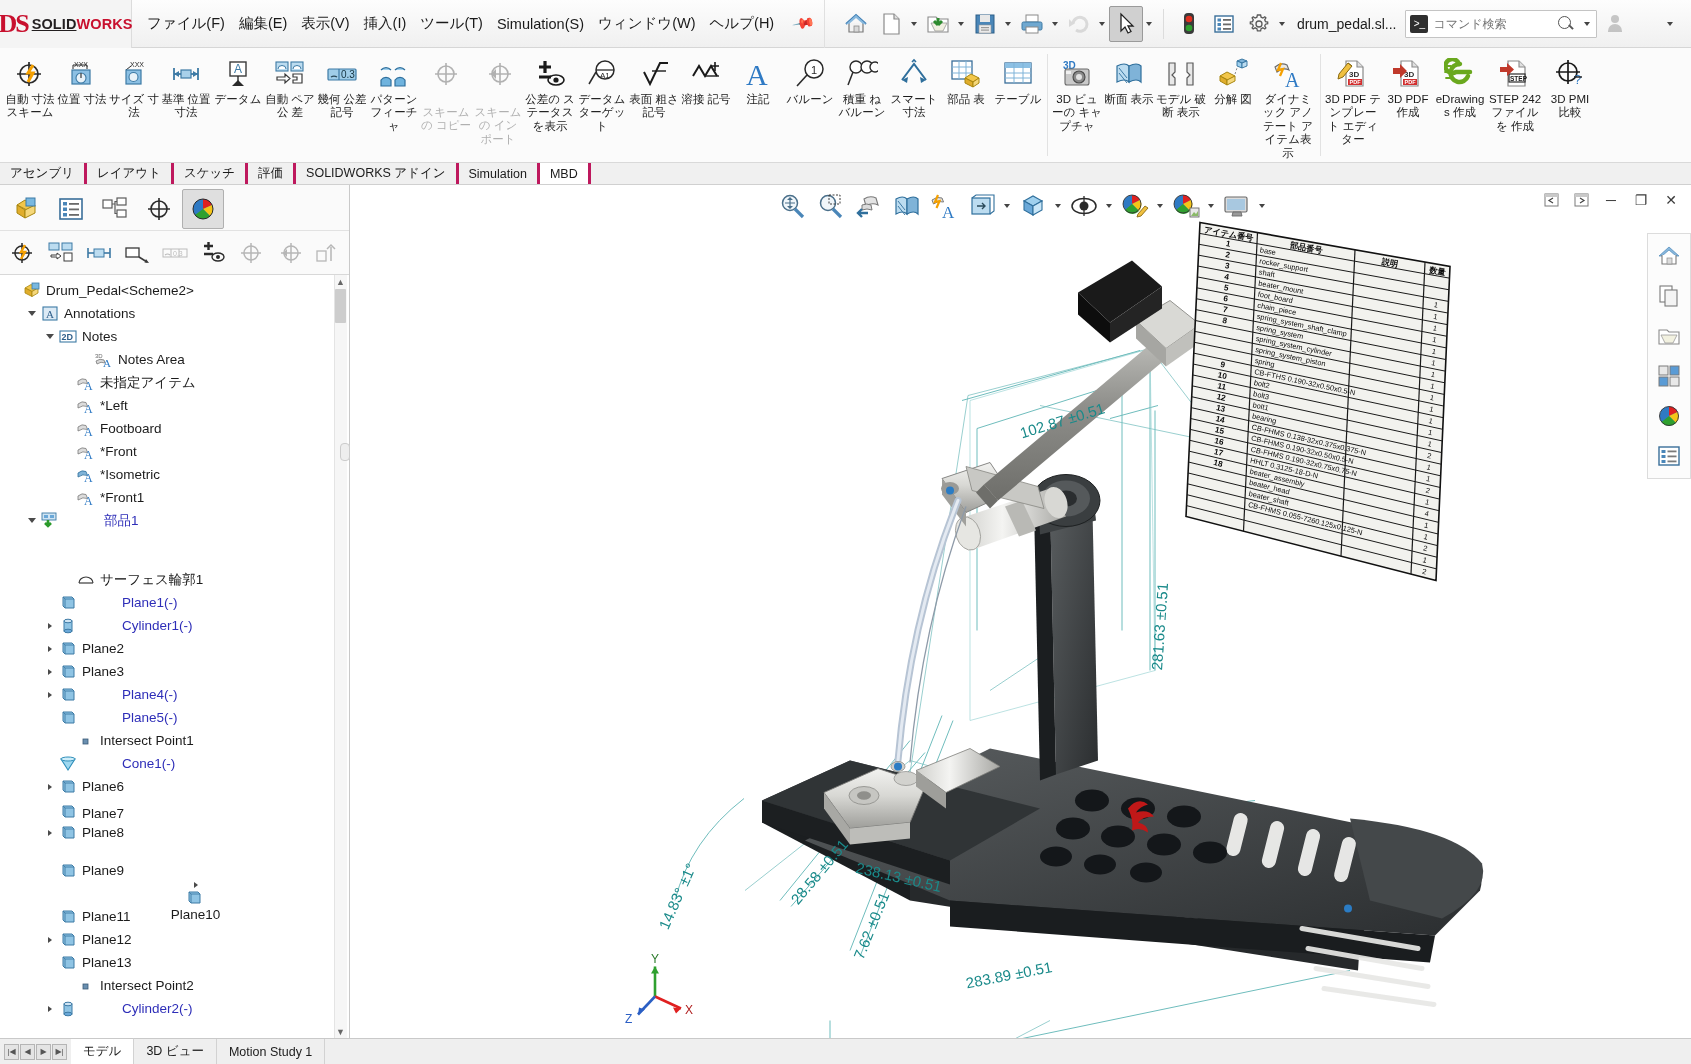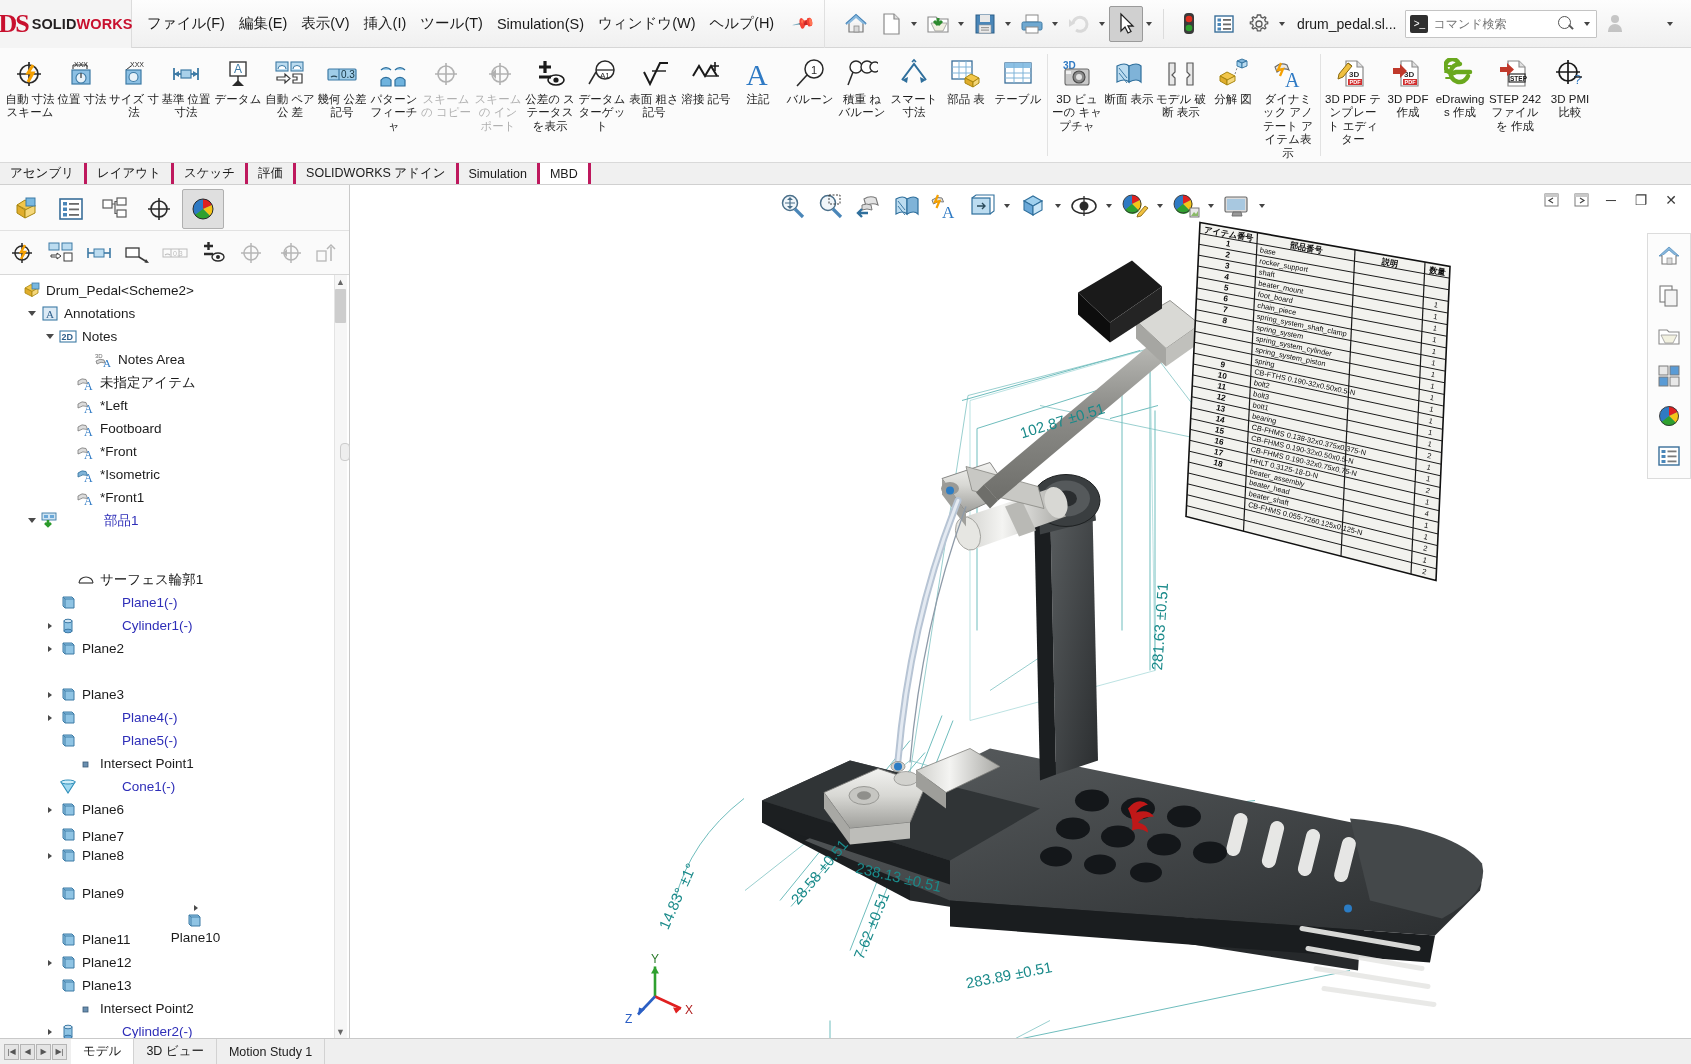--- a/index.html
+++ b/index.html
@@ -16,21 +16,21 @@
     background: linear-gradient(#fdfdfd, #f0f0f0);
     border-bottom: 1px solid #d6d6d6; flex: none;
   }
   .brand {
     width: 132px; height: 48px; display: flex; align-items: center;
     justify-content: center; background: #f4f4f4; border-right: 1px solid #dcdcdc;
   }
   .brand-logo { display: flex; align-items: center; gap: 4px; }
   .brand-ds { font-size: 26px; font-weight: bold; color: #c8102e; font-family: "Liberation Serif", serif; letter-spacing: -2px;}
   .brand-txt { font-size: 14.5px; font-weight: bold; letter-spacing: .1px; }
-  .brand-txt .solid { color: #231f20; }
+  .brand-txt .solid { color: #231f20; text-decoration: underline; }
   .brand-txt .works { color: #c8102e; }
 
   .menubar { display: flex; align-items: center; gap: 0px; padding: 0 8px; height: 48px; }
   .menu-item {
     font-size: 14.5px; color: #1a1a1a; padding: 4px 7px; white-space: nowrap; cursor: default;
   }
 
   .pin-icon { margin-left: 6px; color: #2b7cc4; font-size: 15px; transform: rotate(35deg); }
 
   .qtools { display: flex; align-items: center; gap: 1px; padding-left: 14px; border-left:1px solid #e0e0e0; margin-left:10px; height:48px;}
@@ -70,21 +70,21 @@
   .ribbon {
     height: 115px; background: #fbfbfb; border-bottom: 1px solid #d9d9d9;
     display: flex; align-items: flex-start; padding: 4px 2px 0 4px; flex: none; position:relative;
   }
   .rgroup { display: flex; align-items: flex-start; height: 108px; }
   .rbtn {
     width: 52px; min-height: 104px; display: flex; flex-direction: column; align-items: center;
     padding-top: 4px; cursor: default; border: 1px solid transparent; border-radius: 2px;
   }
   .rbtn.wide { width: 58px; }
-  .rbtn.disabled { opacity: .35; }
+  .rbtn.disabled { opacity: .35; gap: 13px; }
   .ricon { width: 34px; height: 34px; margin-bottom: 2px; display:flex;align-items:center;justify-content:center;}
   .rlabel { font-size: 11.5px; line-height: 13.4px; text-align: center; color: #1a1a1a; width: 100%;
             word-break: break-all; }
   .rsep { width: 1px; align-self: stretch; background: #e2e2e2; margin: 2px 3px 6px; }
 
   
   .tabrow {
     height: 22px; background: #f0f0f0; display: flex; align-items: stretch;
     border-bottom: 1px solid #d0d0d0; flex: none;
   }
@@ -972,21 +972,21 @@
               <div class="twist"></div>
             </div>
             <div class="ticon">
               <svg width="18" height="17" viewBox="0 0 18 17">
                 <path d="M4 3 h9 l2 2 v9 h-9 l-2 -2 Z" fill="#8fc4e4" stroke="#3d7aa5" stroke-width="1"></path>
                 <path d="M4 3 l2 2 v9 M6 5 h9" fill="none" stroke="#3d7aa5" stroke-width=".9"></path>
               </svg>
             </div>
             <span class="tlabel grey">Plane2</span>
           </div>
-          <div class="trow" style="padding-left: 40px; margin-top: 23px;">
+          <div class="trow" style="padding-left: 40px;">
             <div class="tw">
               <div class="twist"></div>
             </div>
             <div class="ticon">
               <svg width="18" height="17" viewBox="0 0 18 17">
                 <path d="M4 3 h9 l2 2 v9 h-9 l-2 -2 Z" fill="#8fc4e4" stroke="#3d7aa5" stroke-width="1"></path>
                 <path d="M4 3 l2 2 v9 M6 5 h9" fill="none" stroke="#3d7aa5" stroke-width=".9"></path>
               </svg>
             </div>
             <span class="tlabel grey">Plane3</span>

